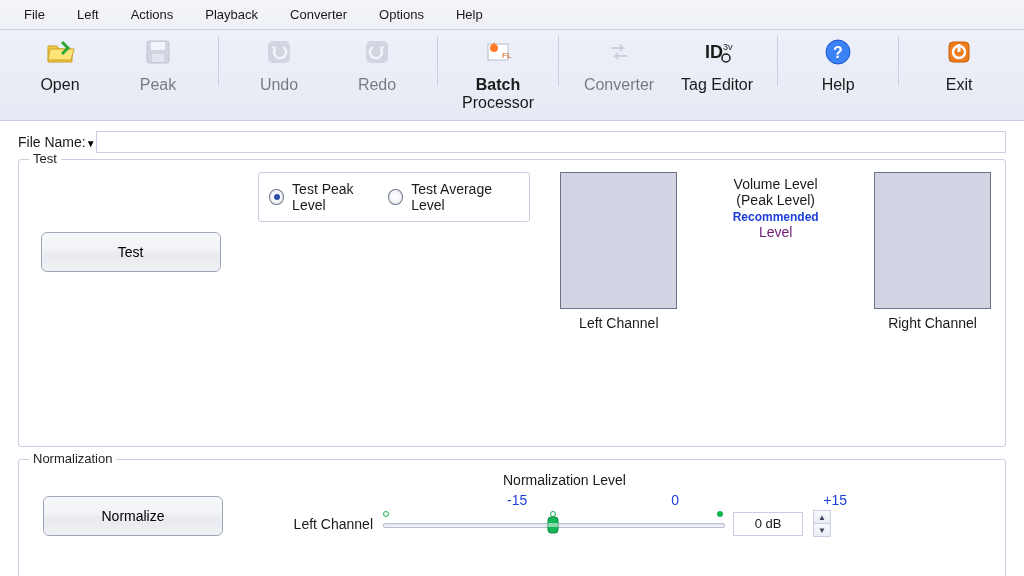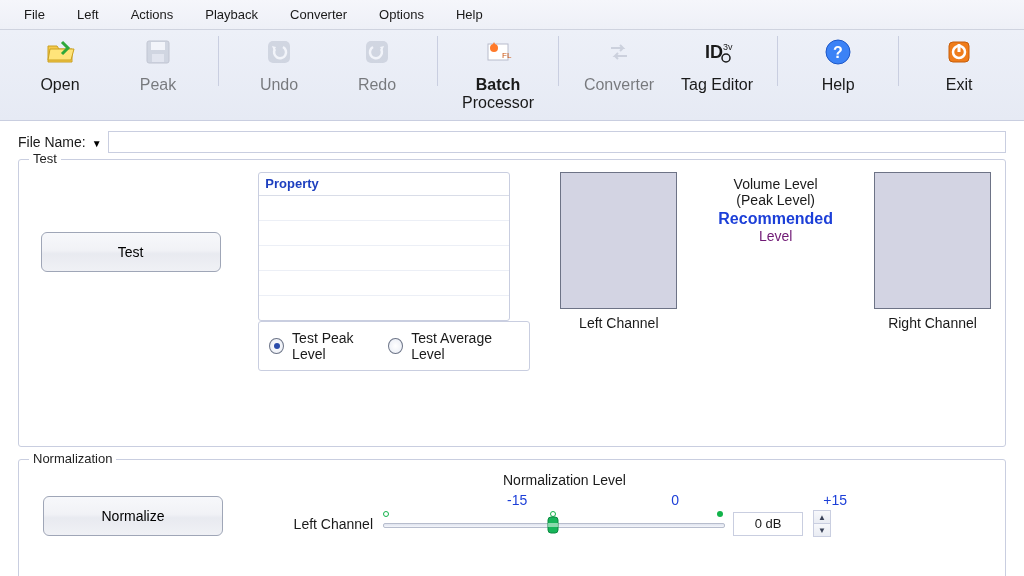--- a/index.html
+++ b/index.html
@@ -12,21 +12,21 @@
 
 .toolbar{display:flex;align-items:flex-start;gap:18px;padding:4px 20px 6px 20px;background:linear-gradient(#edf0f8,#e6eaf4);border-bottom:1px solid #c9cee0}
 .tool-btn{display:flex;flex-direction:column;align-items:center;min-width:72px;padding:2px 4px;border-radius:4px;cursor:default}
 .tool-btn.disabled{opacity:.55;cursor:default}
 .tool-icon{width:32px;height:32px;display:flex;align-items:center;justify-content:flex-start}
 .tool-label{font-size:16px;margin-top:8px}
 .tool-sep{width:1px;height:50px;background:#c9cee0;margin:2px 2px 0 2px}
 
 
 .main{padding:10px 18px 0 18px}
-.file-row{display:flex;align-items:center;gap:6px;margin-bottom:6px}
+.file-row{display:flex;align-items:center;margin-bottom:6px}
 .file-label{font-size:14px}
 .file-select{flex:0 0 auto;position:relative}
 .file-arrow{font-size:10px;color:#000}
 .file-input{flex:1;height:20px;border:1px solid #c9cee0;background:#fff}
 
 
 .group{border:1px solid #c9cee0;border-radius:3px;margin-top:2px;padding:12px 14px 14px 14px;position:relative}
 .group-title{position:absolute;top:-9px;left:10px;background:#fff;padding:0 4px;font-size:13px;color:#222}
 
 
@@ -44,21 +44,21 @@
 .radio{width:14px;height:14px;border-radius:50%;border:1px solid #6d7588;display:flex;align-items:center;justify-content:center;background:radial-gradient(#fff,#e7ebf4)}
 .radio .dot{width:6px;height:6px;border-radius:50%;background:#2b4dab;display:none}
 .radio.checked .dot{display:block}
 
 .chan-col{display:flex;flex-direction:column;align-items:center;gap:6px}
 .chan-box{width:115px;height:135px;border:1px solid #6d7386;background:#d3d4e3}
 .chan-label{font-size:14px}
 
 .vol-col{width:140px;display:flex;flex-direction:column;align-items:center;justify-content:flex-start;padding-top:4px}
 .vol-l1{font-size:14px}
-.vol-l2{color:#1c3fd8;font-size:16px;font-weight:600;margin-top:2px}
+.vol-l2{color:#1c3fd8;font-size:12px;font-weight:600;margin-top:2px}
 .vol-l2b{color:#701a75;font-size:14px}
 
 
 .norm-grid{display:flex;gap:30px;align-items:flex-start}
 .norm-left{width:200px;display:flex;align-items:center;justify-content:center;padding-top:24px}
 
 .slider-area{flex:1}
 .norm-title{font-size:14px;margin-left:240px;margin-bottom:4px}
 .tick-row{display:flex;align-items:flex-end;gap:8px;margin-left:126px}
 .tick-labels{display:flex;justify-content:space-between;width:340px;font-size:14px;color:#1c3fd8}
@@ -196,28 +196,20 @@
       <div class="file-input"></div>
     </div>
 
     <div class="group" style="height:260px">
       <span class="group-title">Test</span>
       <div class="test-grid">
         <div class="test-left">
           <button class="big-btn">Test</button>
         </div>
         <div>
-          <div class="prop-box">
-            <div class="prop-head">Property</div>
-            <div class="prop-row"></div>
-            <div class="prop-row"></div>
-            <div class="prop-row"></div>
-            <div class="prop-row"></div>
-            <div class="prop-row"></div>
-          </div>
           <div class="radio-block" id="radio-block">
               <div class="radio-row">
                 <span class="radio checked">
                   <span class="dot"></span>
                 </span>
                 <span>Test Peak Level</span>
               </div>
               <div class="radio-row">
                 <span class="radio"></span>
                 <span>Test Average Level</span>

